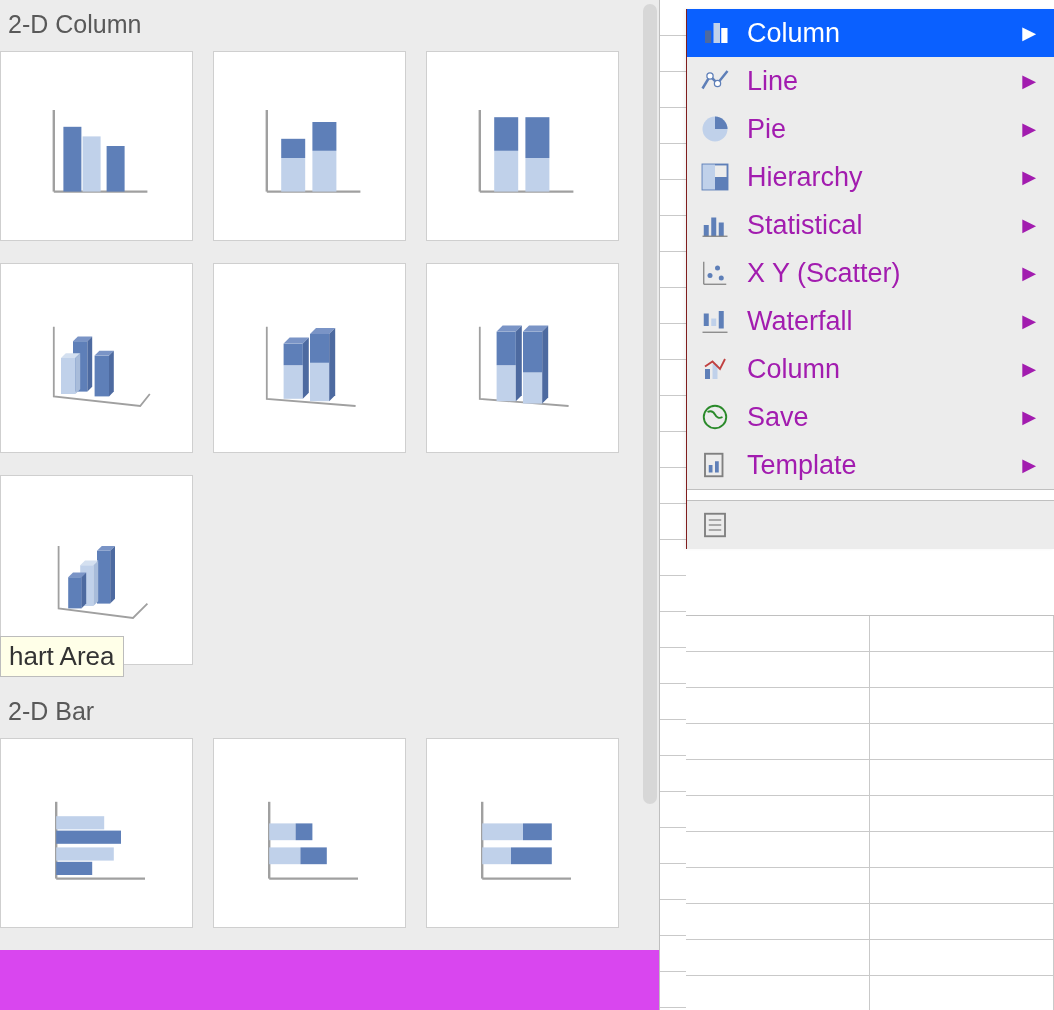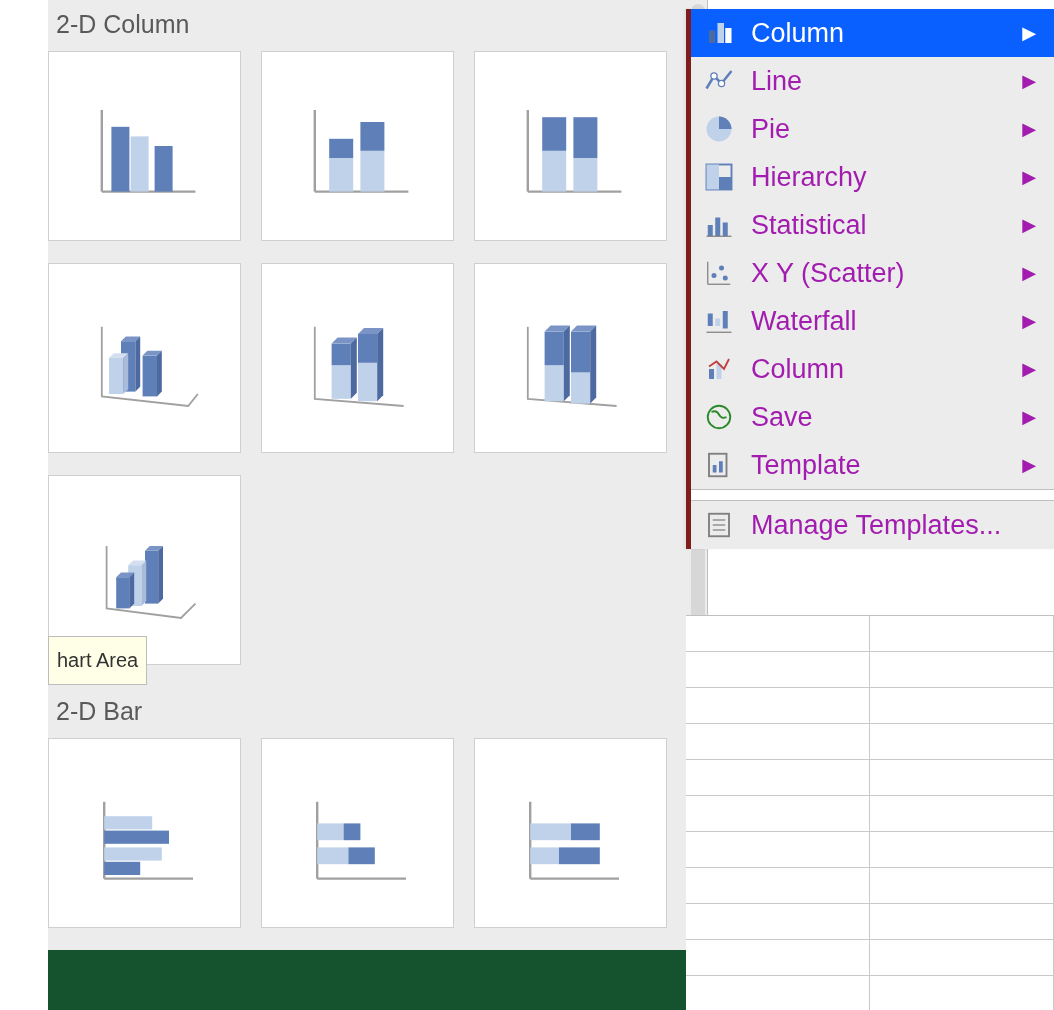--- a/index.html
+++ b/index.html
@@ -11,24 +11,23 @@
   overflow: hidden;
   position: relative;
 }
 
 
 .gallery {
   position: absolute;
   left: 0; top: 0;
   width: 660px;
   height: 1010px;
-  background: #14532d;
+  background: #d946ef;
   border-right: 1px solid #bfbfbf;
   overflow: hidden;
-  margin-left: 48px;
 }
 .section-header {
   font-size: 25px;
   color: #595959;
   padding: 10px 8px 12px 8px;
   background: #ececec;
 }
 .thumb-row {
   display: flex;
   gap: 20px;
@@ -59,34 +58,34 @@
   opacity: .55;
 }
 
 
 .tooltip {
   position: absolute;
   left: 0;
   top: 636px;
   background: #ffffe8;
   border: 1px solid #bcbcbc;
-  font-size: 20px;
-  padding: 12px 8px;
+  font-size: 26px;
+  padding: 4px 8px;
   color: #333;
   z-index: 5;
 }
 
 
 .menu {
   position: absolute;
   left: 686px;
   top: 9px;
   width: 368px;
   background: #ececec;
-  border-left: 5px solid #7f1d1d;
+  border-left: 1px solid #7f1d1d;
   box-shadow: -2px 0 3px rgba(0,0,0,.05);
 }
 .menu-item {
   display: flex;
   align-items: center;
   height: 48px;
   font-size: 27px;
   color: #a21caf;
   padding: 0 18px 0 10px;
   position: relative;
@@ -465,21 +464,20 @@
 
   <div class="menu-item">
     <span class="mi-icon">
       <svg viewBox="0 0 24 24" width="30" height="30">
           <rect x="4" y="3" width="16" height="18" fill="none" stroke="#808080" stroke-width="1.5"></rect>
           <line x1="7" y1="8" x2="17" y2="8" stroke="#808080"></line>
           <line x1="7" y1="12" x2="17" y2="12" stroke="#808080"></line>
           <line x1="7" y1="16" x2="17" y2="16" stroke="#808080"></line>
         </svg>
     </span>
-    <span class="mi-label">Manage Templates...</span>
   </div>
 
 </div>
 
 <div class="grid">
   <div class="row">
       <span></span>
       <span></span>
     </div>
   <div class="row">

